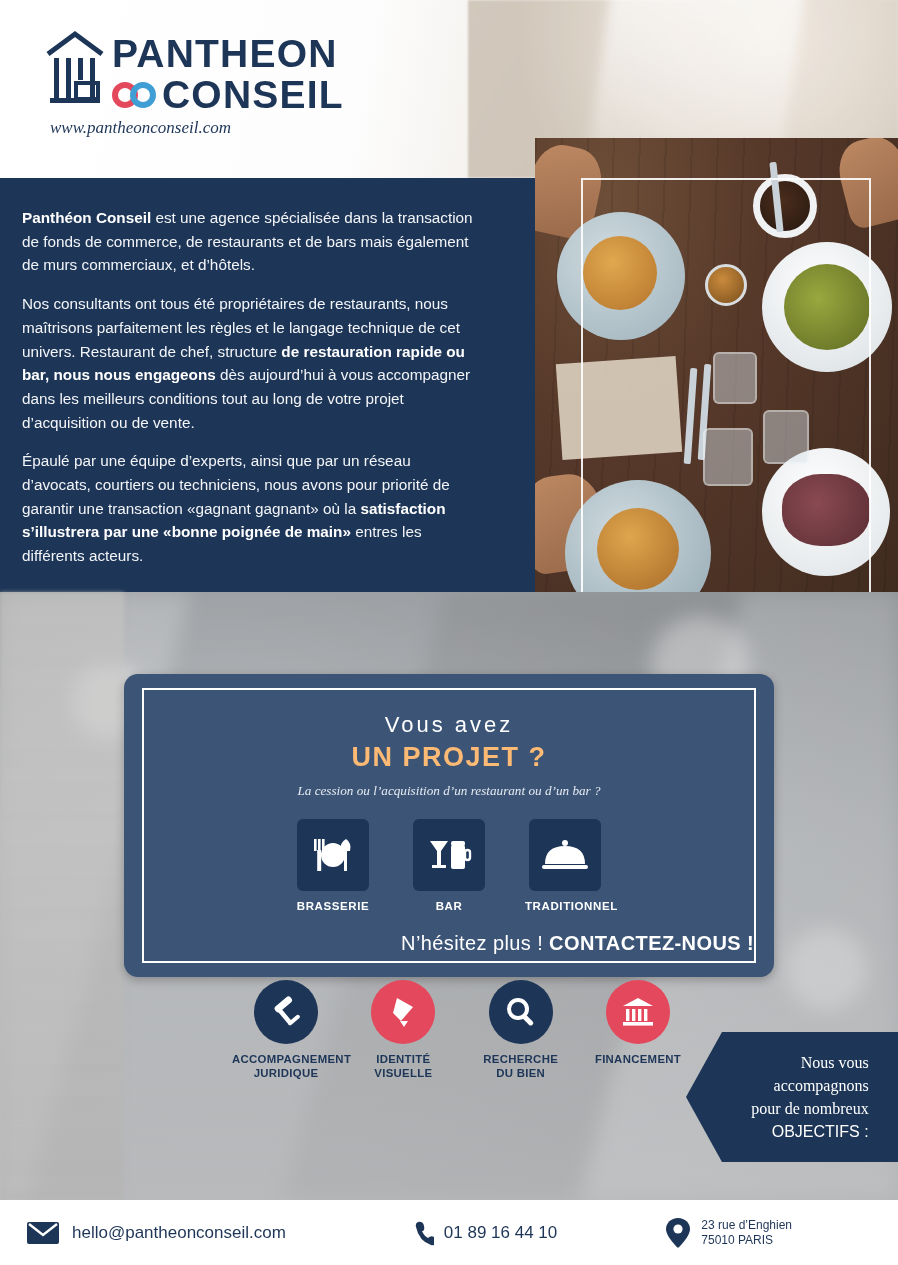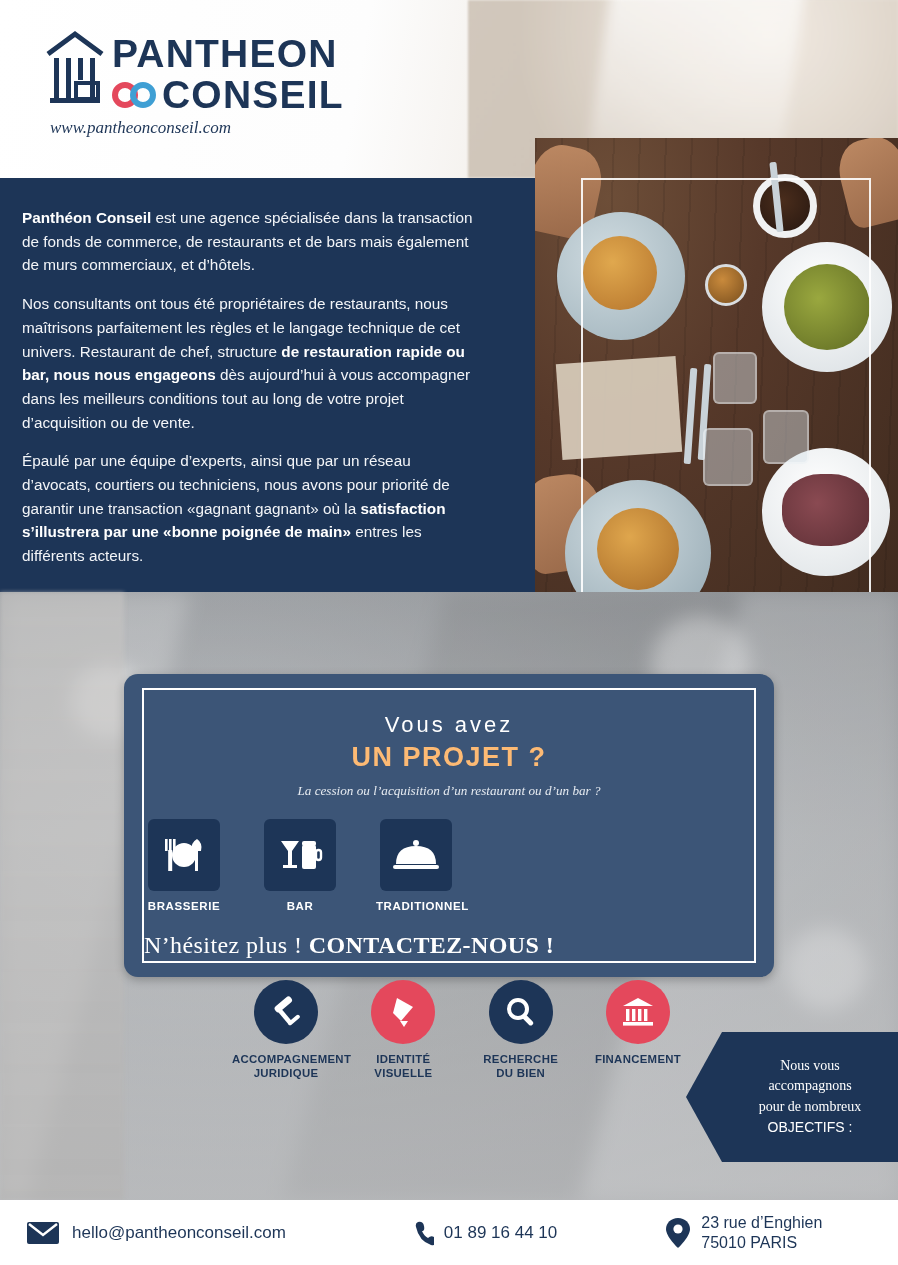--- a/index.html
+++ b/index.html
@@ -221,20 +221,21 @@
   .projet-sub {
     text-align: center;
     margin-top: 10px;
     color: #e6ebf1;
     font-size: 13.2px;
     font-style: italic;
     font-family: "Liberation Serif", serif;
   }
   .cat-row {
     display: flex;
+    justify-content: center;
     gap: 36px;
     margin-top: 20px;
   }
   .cat { width: 80px; text-align: center; }
   .cat-box {
     width: 72px; height: 72px;
     margin: 0 auto;
     background: #1d3557;
     border-radius: 6px;
     display: flex;
@@ -243,26 +244,25 @@
   }
   .cat-label {
     margin-top: 9px;
     color: #ffffff;
     font-size: 11.5px;
     font-weight: bold;
     letter-spacing: .6px;
     text-transform: uppercase;
   }
   .projet-cta {
-    text-align: left;
+    text-align: right;
     margin-top: 20px;
     color: #ffffff;
-    font-size: 24px;
+    font-size: 20px;
     letter-spacing: .4px;
-    font-family: Liberation Serif, serif;
   }
   .projet-cta b { font-weight: bold; }
 
   
   .services {
     position: absolute;
     left: 232px; top: 980px;
     width: 460px;
     display: flex;
     justify-content: space-between;
@@ -301,39 +301,39 @@
     text-align: center;
   }
   .objectifs-arrow {
     position: absolute;
     left: -36px; top: 0;
     width: 0; height: 0;
     border-top: 65px solid transparent;
     border-bottom: 65px solid transparent;
     border-right: 36px solid #1d3557;
   }
-  .objectifs-text { font-size: 14px; line-height: 1.45; font-family: "Liberation Serif", serif; }
+  .objectifs-text { font-size: 16px; line-height: 1.45; font-family: "Liberation Serif", serif; text-align: right; }
   .objectifs-strong { font-family: "Liberation Sans", sans-serif; }
 
   
   .footer {
     position: absolute;
     left: 0; top: 1200px;
     width: 898px; height: 65px;
     background: #ffffff;
     display: flex;
     align-items: center;
   }
   .f-item { display: flex; align-items: center; color: #1d3557; }
   .f-email { margin-left: 26px; align-items: center; }
   .f-email .f-text { font-size: 17px; margin-left: 12px; }
   .f-phone { margin-left: 128px; }
   .f-phone .f-text { font-size: 17px; margin-left: 10px; }
   .f-addr { margin-left: 108px; }
-  .f-addr .f-text { font-size: 16px; margin-left: 10px; line-height: 1.25; }
+  .f-addr .f-text { font-size: 12px; margin-left: 10px; line-height: 1.25; }
 </style>
 </head>
 <body>
 
 <div class="page">
 
   <div class="header">
     <div class="header-blur"></div>
 
     <div class="logo-wrap">

